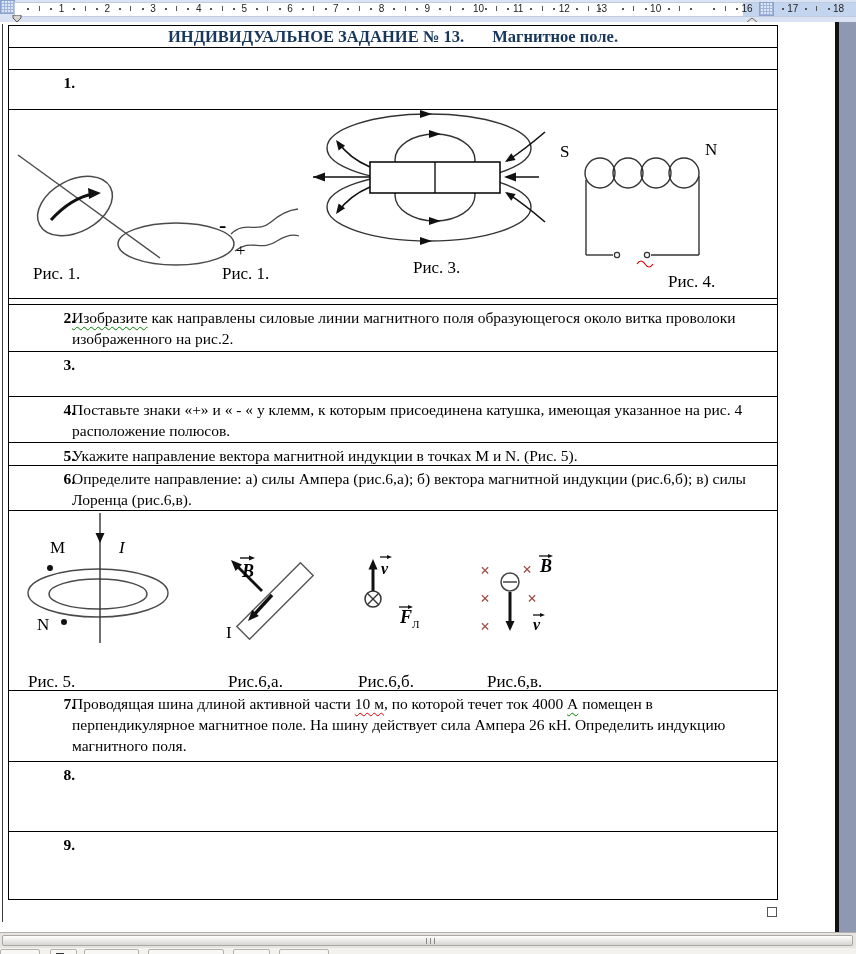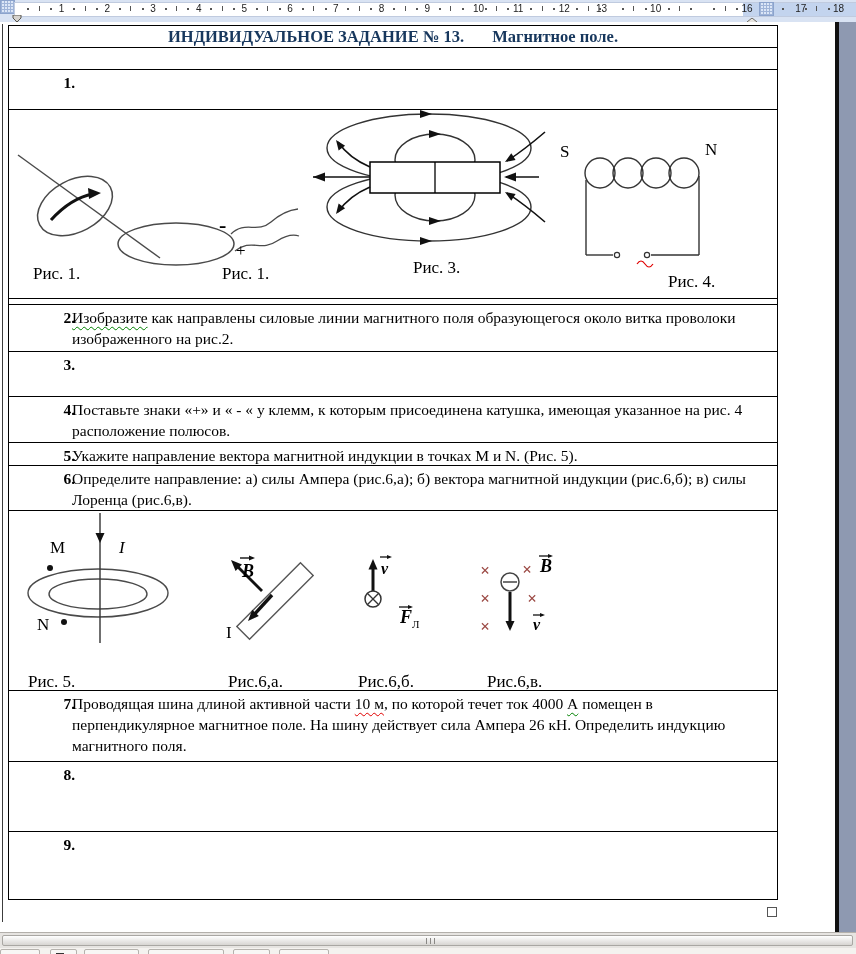--- a/index.html
+++ b/index.html
@@ -98,21 +98,21 @@
       <span class="ruler-num" style="left: 333.04px;">7</span>
       <span class="ruler-num" style="left: 378.76px;">8</span>
       <span class="ruler-num" style="left: 424.48px;">9</span>
       <span class="ruler-num" style="left: 473px;">10</span>
       <span class="ruler-num" style="left: 512.92px;">11</span>
       <span class="ruler-num" style="left: 558.64px;">12</span>
       <span class="ruler-num" style="left: 596px;">13</span>
       <span class="ruler-num" style="left: 650.08px;">10</span>
       <span class="ruler-num" style="left: 695.8px; margin-top: 43px;">15</span>
       <span class="ruler-num" style="left: 741.52px;">16</span>
-      <span class="ruler-num" style="left: 787.24px; margin-left: 8px;">17</span>
+      <span class="ruler-num" style="left: 787.24px;">17</span>
       <span class="ruler-num" style="left: 832.96px;">18</span>
       <span class="ruler-dot" style="left: 27.43px;"></span>
       <span class="ruler-mid" style="left: 38.86px;"></span>
       <span class="ruler-dot" style="left: 50.29px;"></span>
       <span class="ruler-dot" style="left: 73.15px;"></span>
       <span class="ruler-mid" style="left: 84.58px;"></span>
       <span class="ruler-dot" style="left: 96.01px;"></span>
       <span class="ruler-dot" style="left: 118.87px;"></span>
       <span class="ruler-mid" style="left: 130.3px;"></span>
       <span class="ruler-dot" style="left: 141.73px;"></span>

